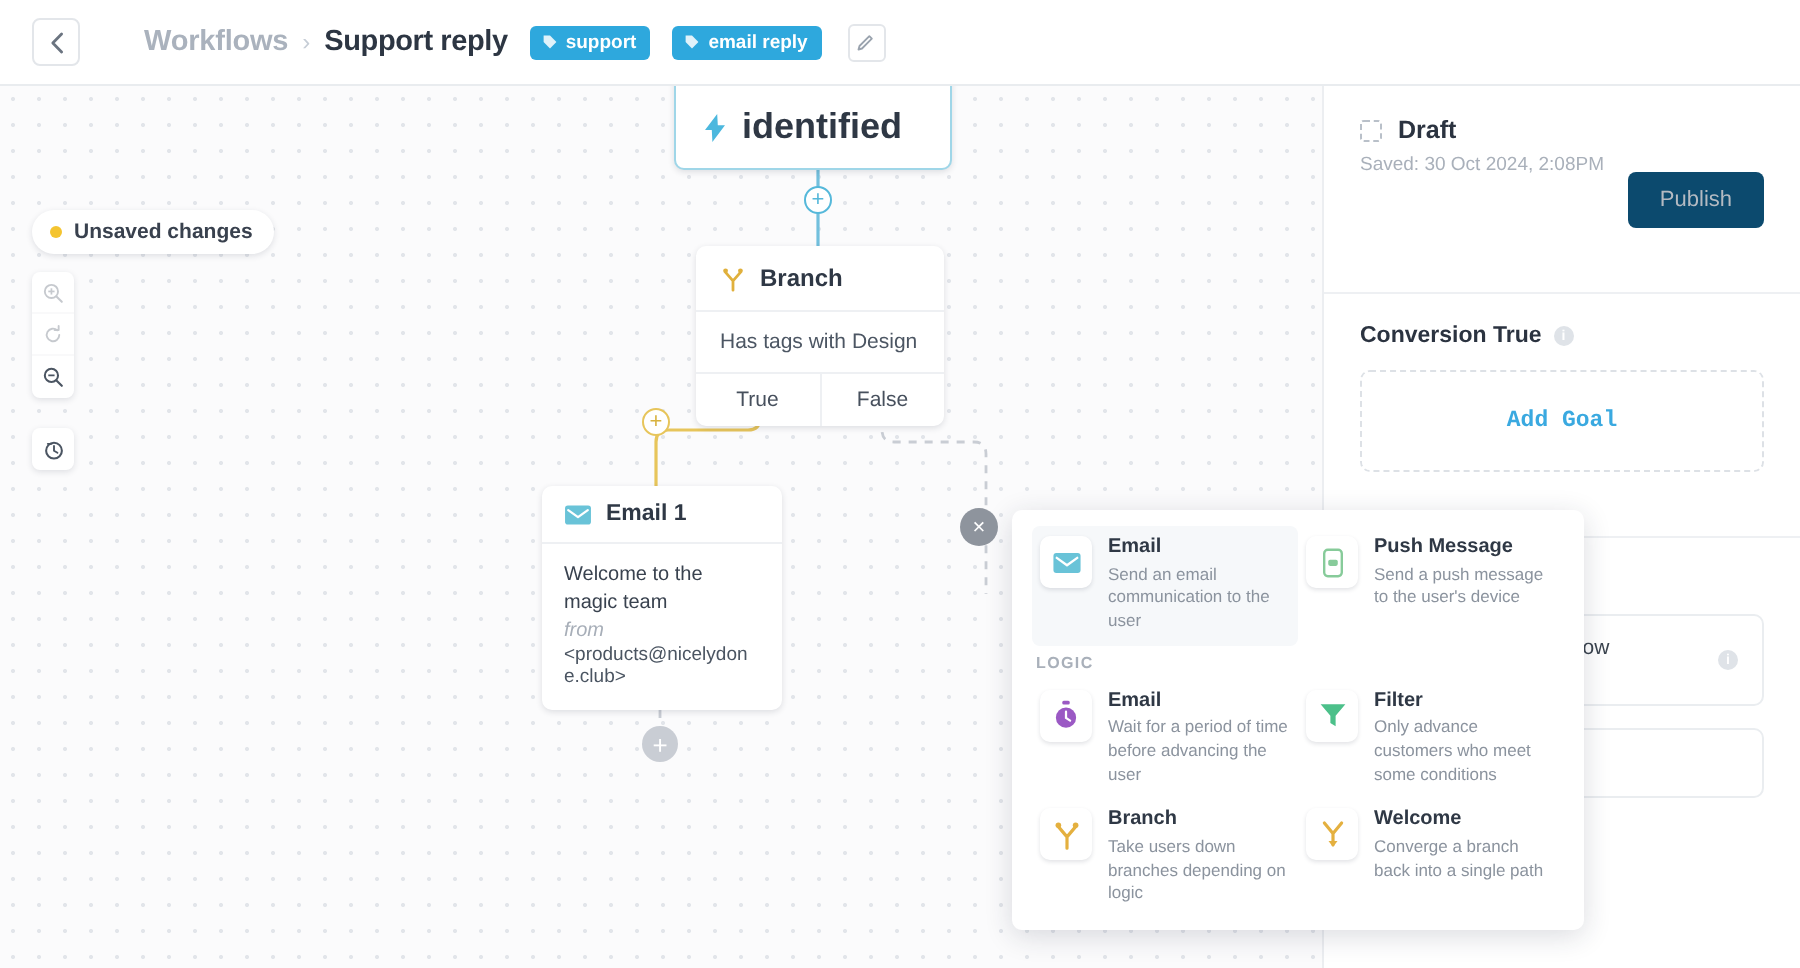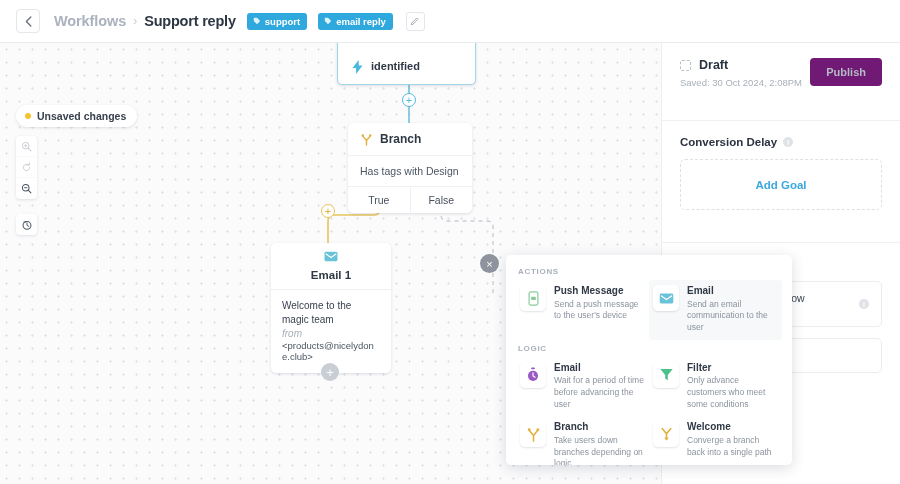--- a/index.html
+++ b/index.html
@@ -10,20 +10,21 @@
     overflow: hidden;
   }
   .app { position: relative; width: 900px; height: 484px; background:#fff; }
 
   
   .header {
     position:absolute; top:0; left:0; width:900px; height:43px;
     background:#fff; border-bottom:1px solid #e9ecef;
     display:flex; align-items:center; padding:0 16px;
     z-index:40;
+    gap:18px;
   }
   .back-btn {
     width:24px; height:24px; border:1px solid #e3e6ea; border-radius:4px;
     background:#fff; display:flex; align-items:center; justify-content:center;
     color:#5b6470; font-size:12px; cursor:pointer; flex:none;
   }
   .crumbs { display:flex; align-items:center; margin-left:14px; gap:7px; }
   .crumb-root { color:#aab2bd; font-size:14.5px; font-weight:600; letter-spacing:-0.1px; }
   .crumb-sep { color:#c6cdd6; font-size:12px; }
   .crumb-cur { color:#2d3643; font-size:14.5px; font-weight:700; letter-spacing:-0.2px; }
@@ -89,34 +90,34 @@
   .node {
     position:absolute; background:#fff; border-radius:5px;
     box-shadow:0 1px 3px rgba(34,45,61,.14); z-index:10;
   }
   .node-trigger {
     left:337px; top:-18px; width:139px; height:60px;
     border:1px solid #9fd6e8; display:flex; align-items:flex-end;
     padding:0 0 10px 14px;
   }
   .node-head {
-    display:flex; gap:8px;
-    font-size:11px; font-weight:700; color:#2f3845;
+    display:flex; align-items:center; gap:8px;
+    font-size:18px; font-weight:700; color:#2f3845;
   }
   .node-branch { left:348px; top:80px; width:124px; }
   .nb-title { padding:9px 12px; display:flex; align-items:center; gap:7px;
     font-size:12px; font-weight:700; color:#2f3845; border-bottom:1px solid #eef0f3; }
   .nb-cond { padding:9px 12px; font-size:10.5px; color:#4c5663; border-bottom:1px solid #eef0f3; }
   .nb-outs { display:flex; }
   .nb-out { flex:1; text-align:center; padding:7px 0; font-size:10.5px; color:#47505d; cursor:pointer; }
   .nb-out:first-child { border-right:1px solid #eef0f3; }
 
   .node-email { left:271px; top:200px; width:120px; }
   .ne-title { padding:8px 11px; display:flex; align-items:center; gap:7px;
-    font-size:11.5px; font-weight:700; color:#2f3845; border-bottom:1px solid #eef0f3;flex-direction:column; }
+    font-size:11.5px; font-weight:700; color:#2f3845; border-bottom:1px solid #eef0f3; }
   .ne-body { padding:9px 11px 11px; }
   .ne-subject { font-size:10px; color:#39424f; line-height:1.35; }
   .ne-from { font-size:10px; color:#a7aeb8; font-style:italic; margin-top:2px; }
   .ne-addr { font-size:9.5px; color:#4b5562; margin-top:1px; word-break:break-all; }
 
   .plus-node {
     position:absolute; width:14px; height:14px; border-radius:50%;
     display:flex; align-items:center; justify-content:center;
     font-size:11px; line-height:1; cursor:pointer; z-index:12;
   }
@@ -167,37 +168,37 @@
     background:#fff; border-left:1px solid #eceef1; z-index:30;
   }
   .sb-sec { padding:15px 18px 32px; border-bottom:1px solid #eef0f3; }
   .sb-status-row { display:flex; align-items:flex-start; }
   .sb-status-left { flex:1; }
   .sb-draft { display:flex; align-items:center; gap:8px; }
   .draft-icon { width:11px; height:11px; border:1.3px dashed #b9c0c9; border-radius:2px; flex:none; }
   .sb-draft-lbl { font-size:12.5px; font-weight:700; color:#2b3340; }
   .sb-saved { font-size:9.5px; color:#a9b0ba; margin-top:5px; }
   .btn-publish {
-    border:none; background:#701a75; color:#b4bac2;
-    font-size:11px; font-weight:700; border-radius:4px;
-    padding:8px 16px; cursor:pointer;
+    border:none; background:#0c4a6e; color:#b4bac2;
+    font-size:11px; font-weight:400; border-radius:4px;
+    padding:8px 16px; cursor:pointer;margin-top:28px;
   }
   .sb-h {
     font-size:11.5px; font-weight:700; color:#2b3340;
     display:flex; align-items:center; gap:6px;
   }
   .info-i {
     width:10px; height:10px; border-radius:50%; background:#dfe3e8; color:#fff;
     font-size:7px; font-weight:700; display:inline-flex;
     align-items:center; justify-content:center; flex:none;
   }
   .goal-box {
     margin-top:11px; height:51px; border:1.3px dashed #dde1e6; border-radius:5px;
     display:flex; align-items:center; justify-content:center;
-    color:#3aa9e0; font-size:11.5px; font-weight:700; cursor:pointer;
+    color:#3aa9e0; font-size:11.5px; font-weight:700; cursor:pointer;font-family:Liberation Mono, monospace;
   }
   .opt-row {
     margin-top:11px; border:1px solid #eaedf0; border-radius:5px;
     padding:10px 12px; display:flex; align-items:center; gap:10px;
   }
   .cbox { width:13px; height:13px; border:1.3px solid #d6dae0; border-radius:2.5px; flex:none; cursor:pointer; }
   .opt-lbl { font-size:10.5px; color:#3b4插; color:#3b444f; display:flex; align-items:center; gap:5px; }
 </style>
 </head>
 <body>
@@ -336,46 +337,45 @@
       <span>+</span>
     </div>
   </div>
 
   <div class="close-circle">
     <span>×</span>
   </div>
 
   <div class="popup">
 
-    <div class="pop-sec">ACTIONS</div>
     <div class="pop-grid">
+
+      <div class="pop-item hl">
+        <span class="pi-icon">
+          <svg width="15" height="11" viewBox="0 0 16 12">
+            <rect x="0.6" y="0.6" width="14.8" height="10.8" rx="1.6" fill="#69c3d8"></rect>
+            <path d="M2.4 3.2L8 7.2l5.6-4" fill="none" stroke="#ffffff" stroke-width="1.3" stroke-linecap="round" stroke-linejoin="round"></path>
+          </svg>
+        </span>
+        <span class="pi-txt">
+          <span class="pi-title" style="display:block">Email</span>
+          <span class="pi-desc" style="display:block">Send an email communication to the user</span>
+        </span>
+      </div>
 
       <div class="pop-item">
         <span class="pi-icon">
           <svg width="11" height="15" viewBox="0 0 12 16">
             <rect x="1.2" y="0.8" width="9.6" height="14.4" rx="2" fill="none" stroke="#87cb9a" stroke-width="1.3"></rect>
             <rect x="3.4" y="6.2" width="5.2" height="3.4" rx="1" fill="#87cb9a"></rect>
           </svg>
         </span>
         <span class="pi-txt">
           <span class="pi-title" style="display:block">Push Message</span>
           <span class="pi-desc" style="display:block">Send a push message to the user's device</span>
-        </span>
-      </div>
-
-      <div class="pop-item hl">
-        <span class="pi-icon">
-          <svg width="15" height="11" viewBox="0 0 16 12">
-            <rect x="0.6" y="0.6" width="14.8" height="10.8" rx="1.6" fill="#69c3d8"></rect>
-            <path d="M2.4 3.2L8 7.2l5.6-4" fill="none" stroke="#ffffff" stroke-width="1.3" stroke-linecap="round" stroke-linejoin="round"></path>
-          </svg>
-        </span>
-        <span class="pi-txt">
-          <span class="pi-title" style="display:block">Email</span>
-          <span class="pi-desc" style="display:block">Send an email communication to the user</span>
         </span>
       </div>
     </div>
 
     <div class="pop-sec">LOGIC</div>
     <div class="pop-grid">
 
       <div class="pop-item">
         <span class="pi-icon">
           <svg width="14" height="15" viewBox="0 0 14 16">
@@ -442,21 +442,21 @@
             <span class="sb-draft-lbl">Draft</span>
           </div>
           <div class="sb-saved">Saved: 30 Oct 2024, 2:08PM</div>
         </div>
         <button class="btn-publish">Publish</button>
       </div>
     </div>
 
     <div class="sb-sec">
       <div class="sb-h">
-        <span>Conversion Delay</span>
+        <span>Conversion True</span>
         <span class="info-i">i</span>
       </div>
       <div class="goal-box">
         <span>Add Goal</span>
       </div>
     </div>
 
     <div class="sb-sec" style="border-bottom:none">
       <div class="sb-h">
         <span>Options</span>

